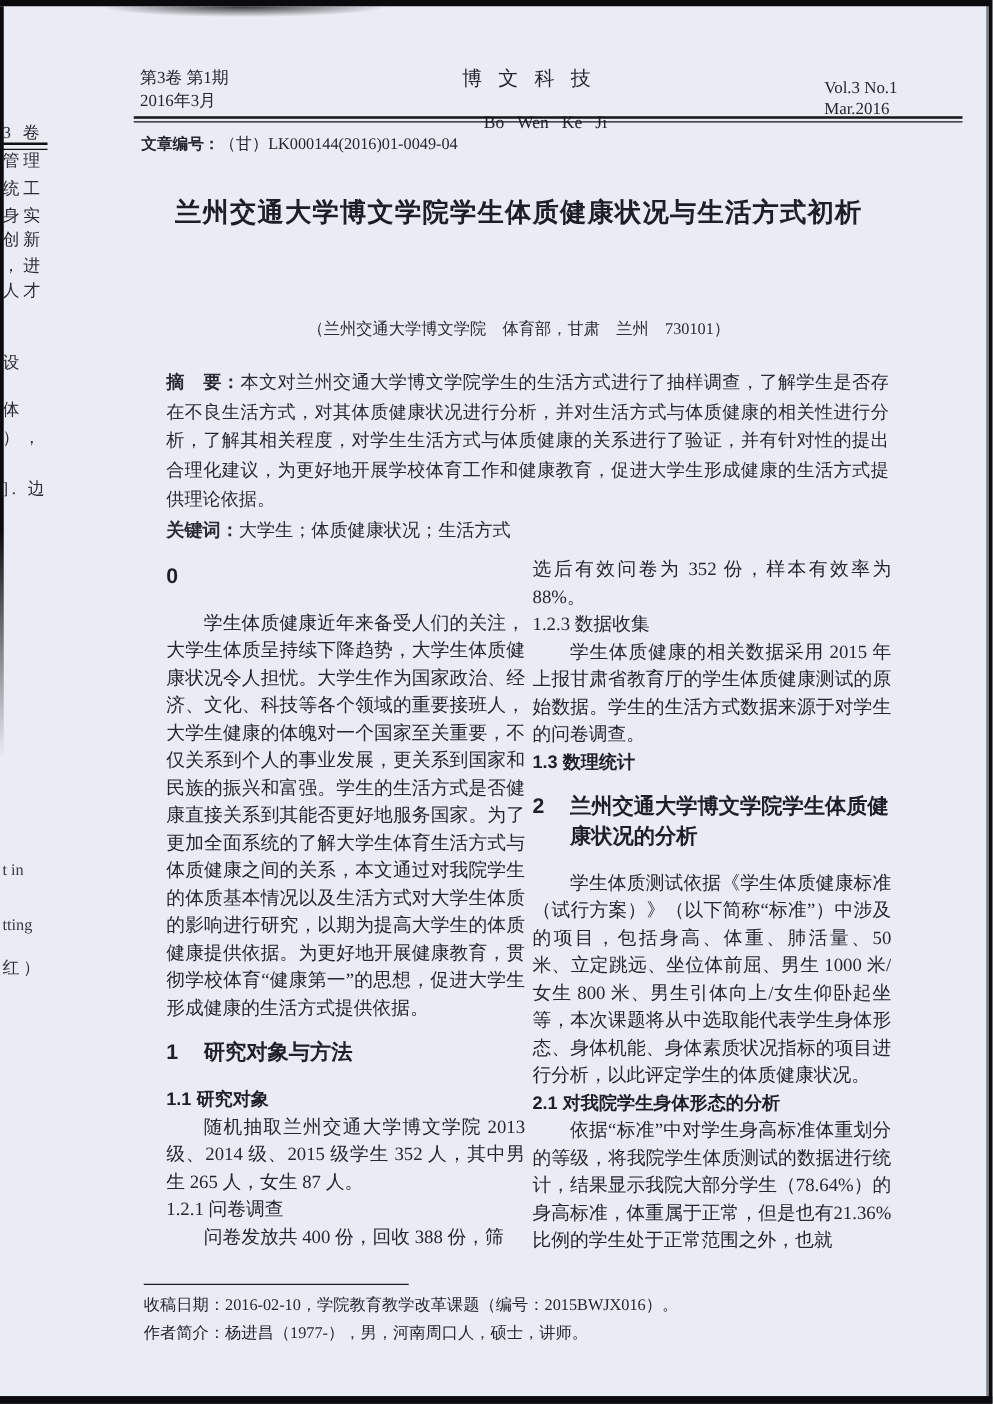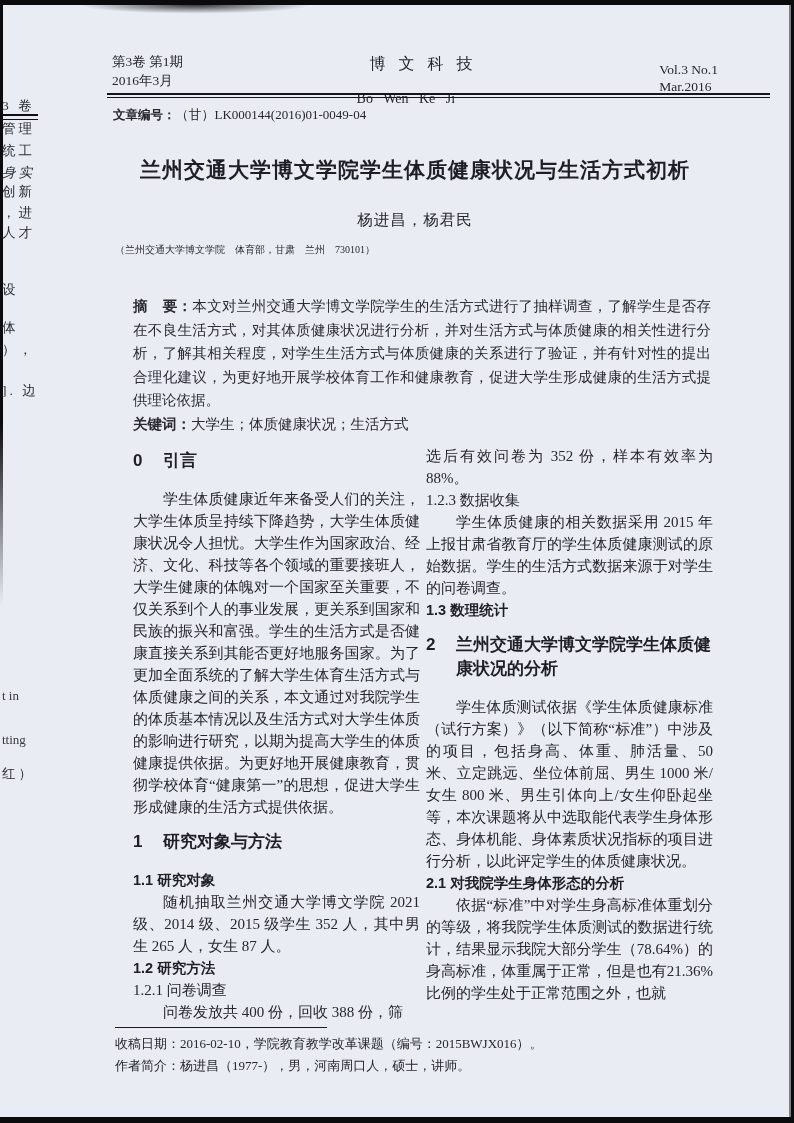--- a/index.html
+++ b/index.html
@@ -30,35 +30,35 @@
   
   .gutter{position:absolute;left:0;top:0;width:40px;height:100%;overflow:hidden;margin-top:20px;}
   .frag{position:absolute;left:2px;font-size:13.5px;letter-spacing:3px;
     color:#2c2c34;white-space:nowrap;}
   .frag.latin{letter-spacing:0;font-size:13px;color:#3a3a42;}
   .frag-rule{position:absolute;left:0;width:38px;height:3px;
     border-top:2.5px solid #101014;border-bottom:1.5px solid #101014;}
   
   .journal-header{position:absolute;left:112px;top:47px;width:606px;
     display:flex;justify-content:space-between;font-size:13.5px;line-height:19px;}
-  .jh-center{text-align:left;margin-top:2px;}
+  .jh-center{text-align:right;margin-top:2px;}
   .jt-cn{font-size:16px;letter-spacing:13px;padding-left:13px;}
   .jt-py{font-size:14px;word-spacing:7px;margin-top:16px;}
   .jh-right{margin-top:9px;line-height:17px;}
   .header-rule{position:absolute;left:107px;top:88px;width:663px;height:2px;
     border-top:2.5px solid #15151b;border-bottom:1.5px solid #15151b;}
   .article-no{position:absolute;left:113px;top:101px;font-size:13px;}
   .article-no .label{font-family:"Liberation Sans","DejaVu Sans",sans-serif;font-weight:bold;font-size:12.5px;}
   
   .title{position:absolute;left:115px;top:151px;width:600px;margin:0;
     text-align:center;font-size:21px;font-weight:bold;letter-spacing:1px;color:#1e1e26;}
   .authors{position:absolute;left:115px;top:205px;width:600px;text-align:center;
     font-size:15.5px;letter-spacing:1px;}
-  .affiliation{position:absolute;left:115px;top:238px;width:600px;
-    font-size:10px;color:#2a2a32;}
+  .affiliation{position:absolute;left:115px;top:249px;width:600px;text-align:center;
+    font-size:13px;color:#2a2a32;}
   
   .abstract{position:absolute;left:133px;top:290px;width:578px;
     font-size:14.5px;line-height:23.5px;text-align:justify;color:#2a2a33;}
   .abstract .label,.keywords .label{
     font-family:Liberation Sans, sans-serif;font-weight:bold;}
   .keywords{position:absolute;left:133px;top:410px;width:578px;
     font-size:14.5px;color:#2a2a33;}
   
   .col{position:absolute;top:440px;height:580px;width:287px;
     font-size:15px;line-height:22px;overflow:hidden;}
@@ -85,21 +85,21 @@
 </head>
 <body>
 
 <div class="page">
   <div class="left-edge"></div>
   <div class="gutter">
       <div class="frag" style="top: 72px;">3 卷</div>
       <div class="frag-rule" style="top: 89px;"></div>
       <div class="frag" style="top: 95px;">管理</div>
       <div class="frag" style="top: 117px;">统工</div>
-      <div class="frag" style="top: 139px; font-style: italic;">身实</div>
+      <div class="frag" style="top: 139px;">身实</div>
       <div class="frag" style="top: 158px;">创新</div>
       <div class="frag" style="top: 179px;">，进</div>
       <div class="frag" style="top: 199px;">人才</div>
       <div class="frag" style="top: 256px;">设</div>
       <div class="frag" style="top: 294px;">体</div>
       <div class="frag" style="top: 316px;">），</div>
       <div class="frag" style="top: 357px;">]. 边</div>
       <div class="frag latin" style="top: 663px;">t in</div>
       <div class="frag latin" style="top: 707px;">tting</div>
       <div class="frag" style="top: 740px;">红）</div>
@@ -120,43 +120,40 @@
     </div>
   </header>
 
   <div class="header-rule"></div>
 
   <div class="article-no">
     <span class="label">文章编号：</span><span>（甘）LK000144(2016)01-0049-04</span>
   </div>
 
   <h1 class="title">兰州交通大学博文学院学生体质健康状况与生活方式初析</h1>
-  <div class="authors">杨进昌，杨君民</div>
   <div class="affiliation">（兰州交通大学博文学院　体育部，甘肃　兰州　730101）</div>
 
   <div class="abstract">
     <span class="label">摘　要：</span><span>本文对兰州交通大学博文学院学生的生活方式进行了抽样调查，了解学生是否存在不良生活方式，对其体质健康状况进行分析，并对生活方式与体质健康的相关性进行分析，了解其相关程度，对学生生活方式与体质健康的关系进行了验证，并有针对性的提出合理化建议，为更好地开展学校体育工作和健康教育，促进大学生形成健康的生活方式提供理论依据。</span>
   </div>
   <div class="keywords">
     <span class="label">关键词：</span><span>大学生；体质健康状况；生活方式</span>
   </div>
 
   <div class="col col-left">
       <div class="h1">
         <span class="h1-num">0</span>
-        <span class="h1-text">引言</span>
       </div>
       <p class="para">学生体质健康近年来备受人们的关注，大学生体质呈持续下降趋势，大学生体质健康状况令人担忧。大学生作为国家政治、经济、文化、科技等各个领域的重要接班人，大学生健康的体魄对一个国家至关重要，不仅关系到个人的事业发展，更关系到国家和民族的振兴和富强。学生的生活方式是否健康直接关系到其能否更好地服务国家。为了更加全面系统的了解大学生体育生活方式与体质健康之间的关系，本文通过对我院学生的体质基本情况以及生活方式对大学生体质的影响进行研究，以期为提高大学生的体质健康提供依据。为更好地开展健康教育，贯彻学校体育“健康第一”的思想，促进大学生形成健康的生活方式提供依据。</p>
       <div class="h1">
         <span class="h1-num">1</span>
         <span class="h1-text">研究对象与方法</span>
       </div>
       <div class="h2">1.1 研究对象</div>
-      <p class="para">随机抽取兰州交通大学博文学院 2021 级、2014 级、2015 级学生 352 人，其中男生 265 人，女生 87 人。</p>
-      <div class="h2">1.2 研究方法</div>
+      <p class="para">随机抽取兰州交通大学博文学院 2013 级、2014 级、2015 级学生 352 人，其中男生 265 人，女生 87 人。</p>
       <div class="h3">1.2.1 问卷调查</div>
       <p class="para">问卷发放共 400 份，回收 388 份，筛</p>
     </div>
   <div class="col col-right">
       <p class="para cont">选后有效问卷为 352 份，样本有效率为88%。</p>
       <div class="h3">1.2.3 数据收集</div>
       <p class="para">学生体质健康的相关数据采用 2015 年上报甘肃省教育厅的学生体质健康测试的原始数据。学生的生活方式数据来源于对学生的问卷调查。</p>
       <div class="h2">1.3 数理统计</div>
       <div class="h1">
         <span class="h1-num">2</span>

